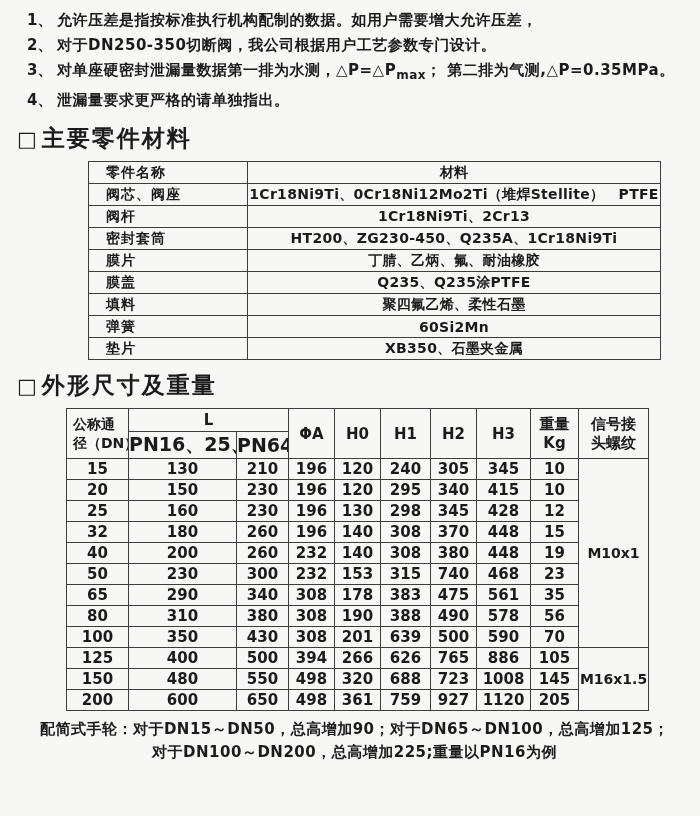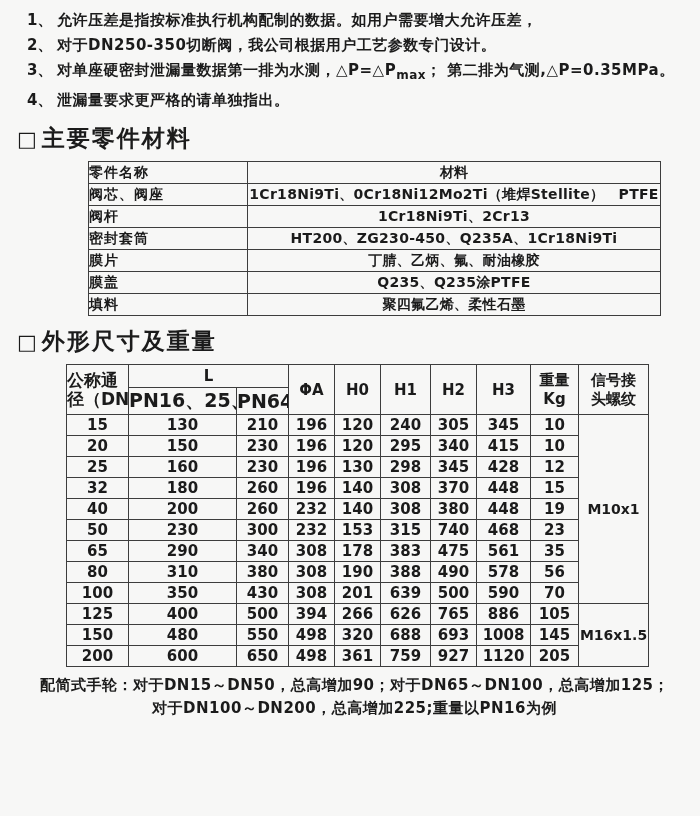--- a/index.html
+++ b/index.html
@@ -49,33 +49,33 @@
     white-space: nowrap;
   }
 
   
   .materials-table {
     margin-left: 88px;
     width: 572px;
     font-size: 14px;
   }
   .materials-table th, .materials-table td { height: 22px; }
-  .materials-table .left { text-align: left; letter-spacing: 1px; }
+  .materials-table .left { text-align: left; padding-left: 17px; letter-spacing: 1px; }
   .materials-table .mat { letter-spacing: 0.3px; }
 
   
   .dims-table {
     margin-left: 66px;
     width: 582px;
     font-size: 15px;
   }
   .dims-table td { height: 21px; }
   .dims-table th { height: 23px; font-size: 15px; }
   .dims-table .two-line { line-height: 19px; }
-  .dims-table .dn-head { text-align: left; font-size: 17px; }
+  .dims-table .dn-head { text-align: left; padding-left: 6px; font-size: 14px; }
   .dims-table .pn-sub { font-size: 19px; }
   .dims-table .signal-cell { font-size: 14px; text-align: center; }
 
   
   .footer {
     margin-top: 7px;
     text-align: center;
     font-size: 15px;
     font-weight: bold;
     line-height: 23px;
@@ -138,20 +138,28 @@
       <td class="left">膜片</td>
       <td class="mat">丁腈、乙炳、氟、耐油橡胶</td>
     </tr>
     <tr>
       <td class="left">膜盖</td>
       <td class="mat">Q235、Q235涂PTFE</td>
     </tr>
     <tr>
       <td class="left">填料</td>
       <td class="mat">聚四氟乙烯、柔性石墨</td>
+    </tr>
+    <tr>
+      <td class="left">弹簧</td>
+      <td class="mat">60Si2Mn</td>
+    </tr>
+    <tr>
+      <td class="left">垫片</td>
+      <td class="mat">XB350、石墨夹金属</td>
     </tr>
   </tbody>
     </table>
 
   <div class="section-title">
     <span class="sq">□</span>
     <span>外形尺寸及重量</span>
   </div>
 
   <table class="dims-table">
@@ -296,21 +304,21 @@
       <td>105</td>
       <td rowspan="3" class="signal-cell">M16x1.5</td>
     </tr>
     <tr>
       <td>150</td>
       <td>480</td>
       <td>550</td>
       <td>498</td>
       <td>320</td>
       <td>688</td>
-      <td>693</td>
+      <td>723</td>
       <td>1008</td>
       <td>145</td>
     </tr>
     <tr>
       <td>200</td>
       <td>600</td>
       <td>650</td>
       <td>498</td>
       <td>361</td>
       <td>759</td>

